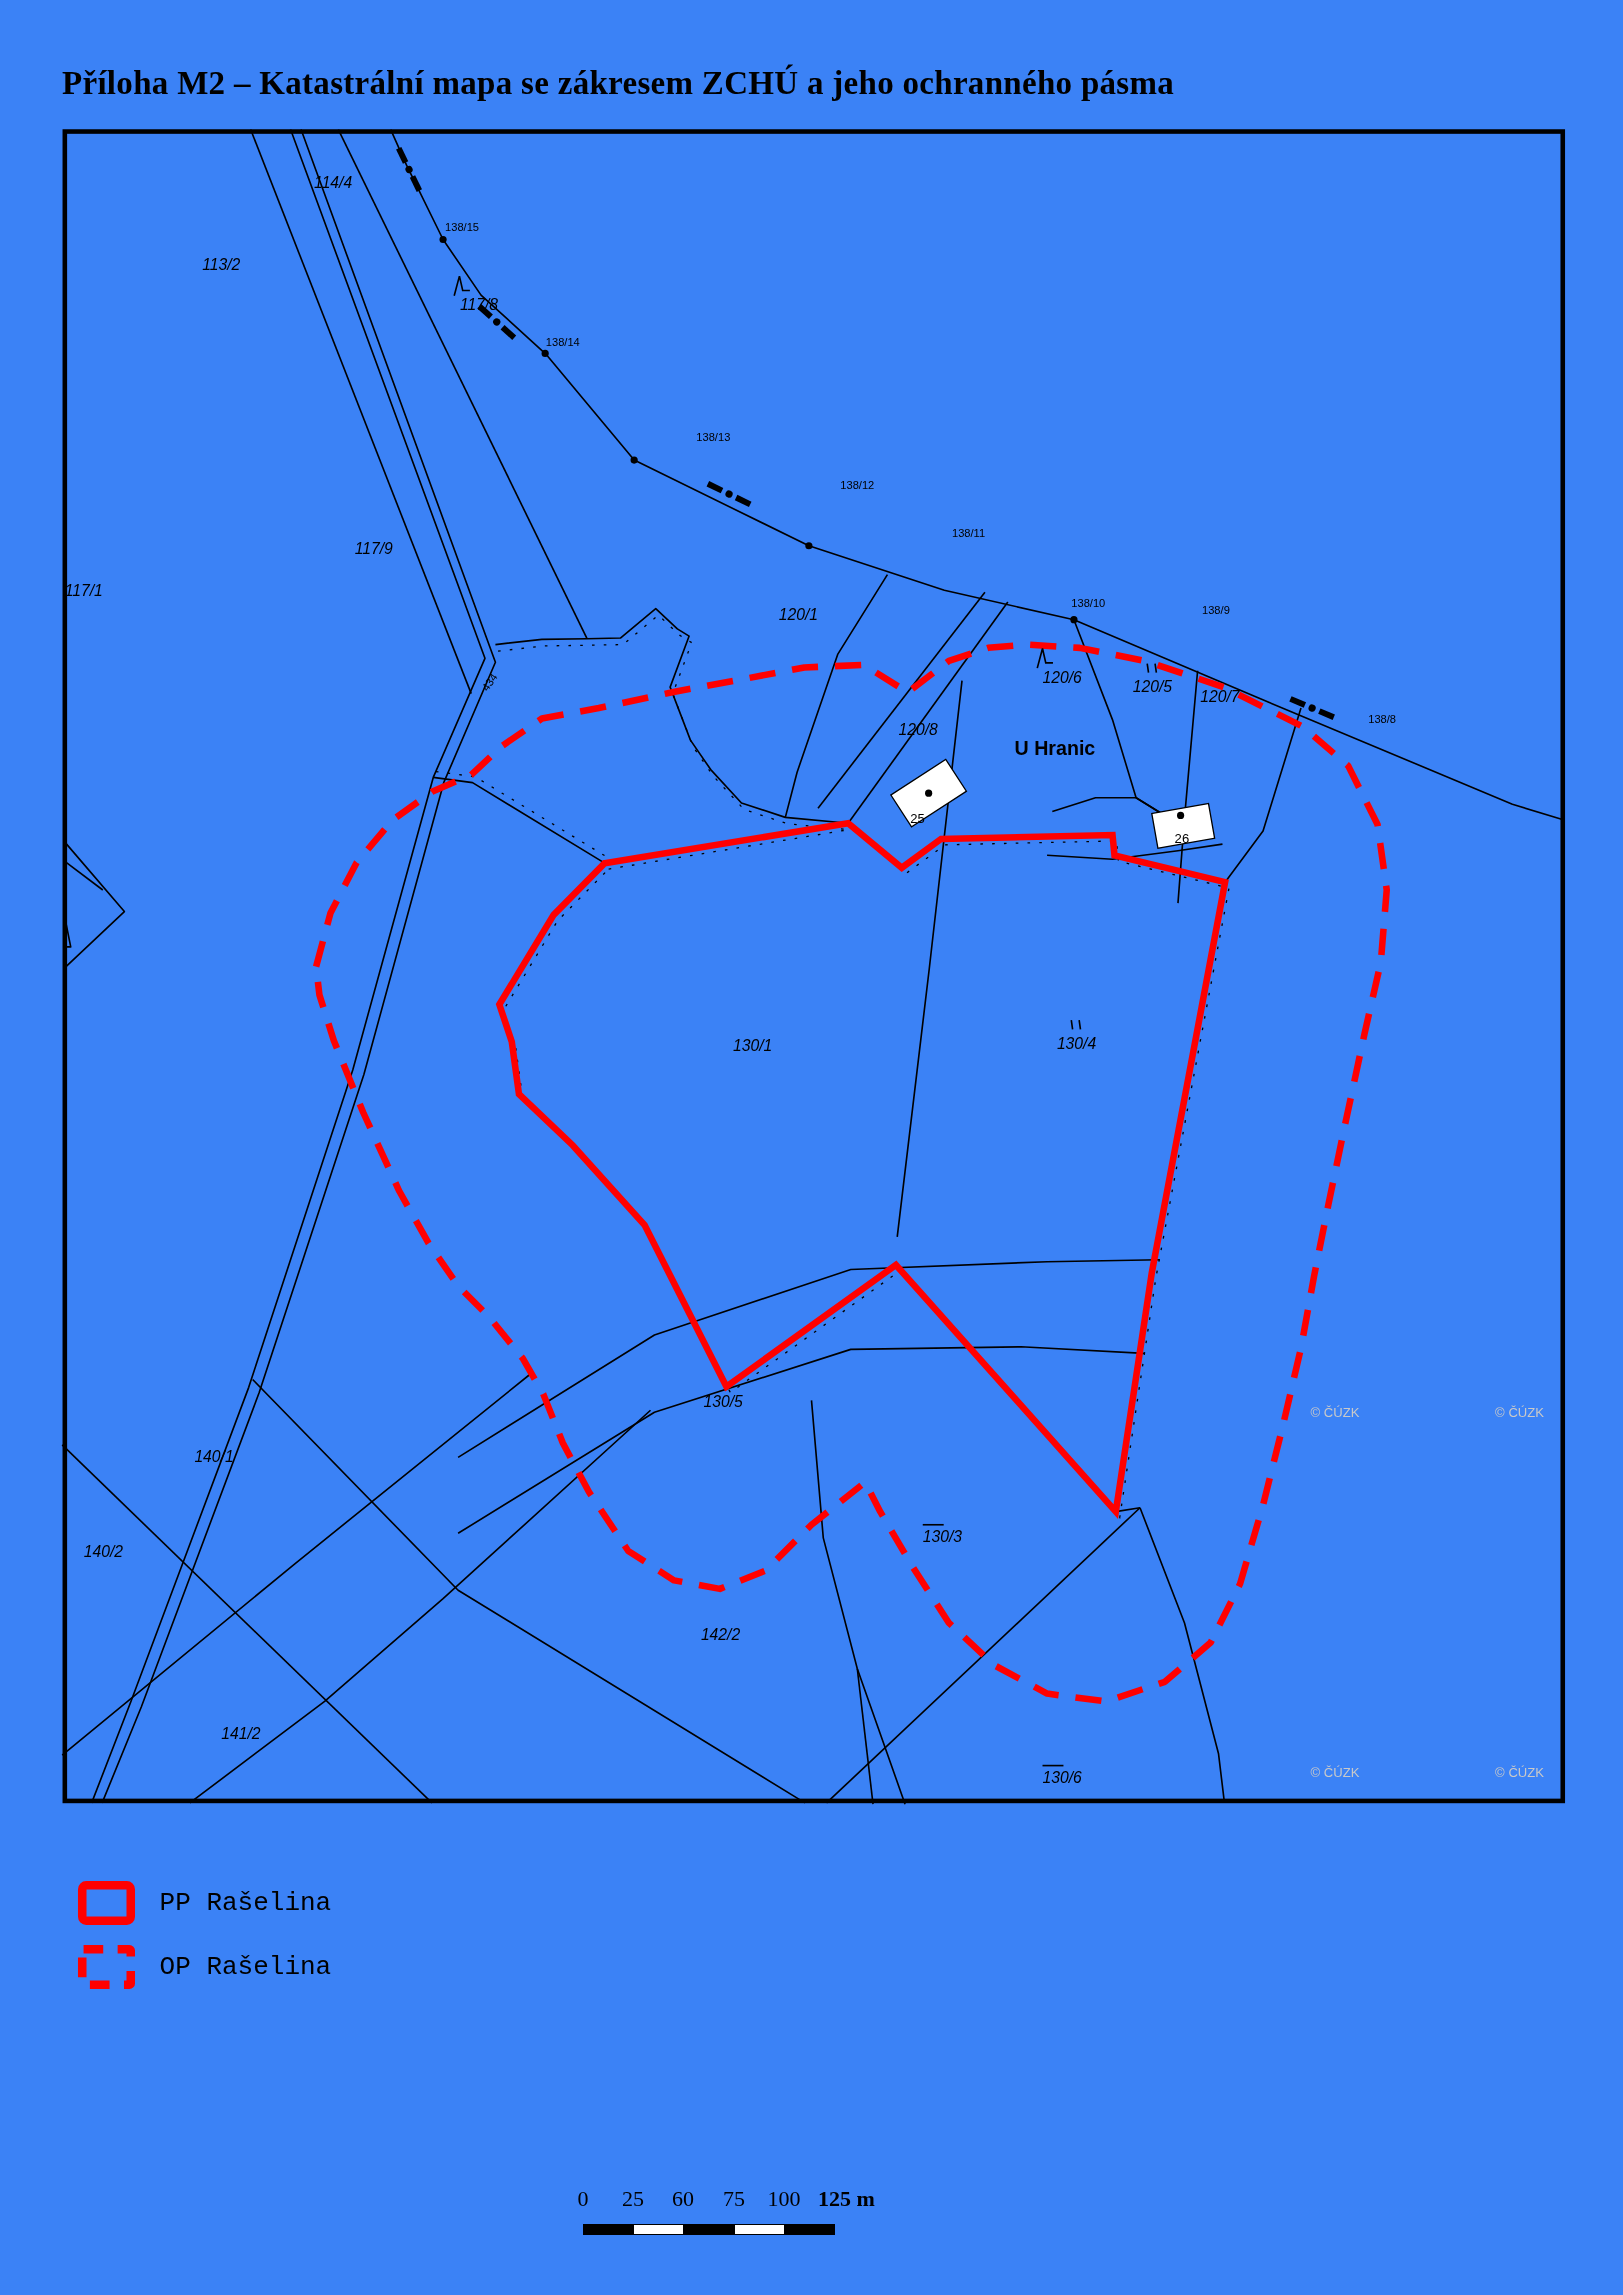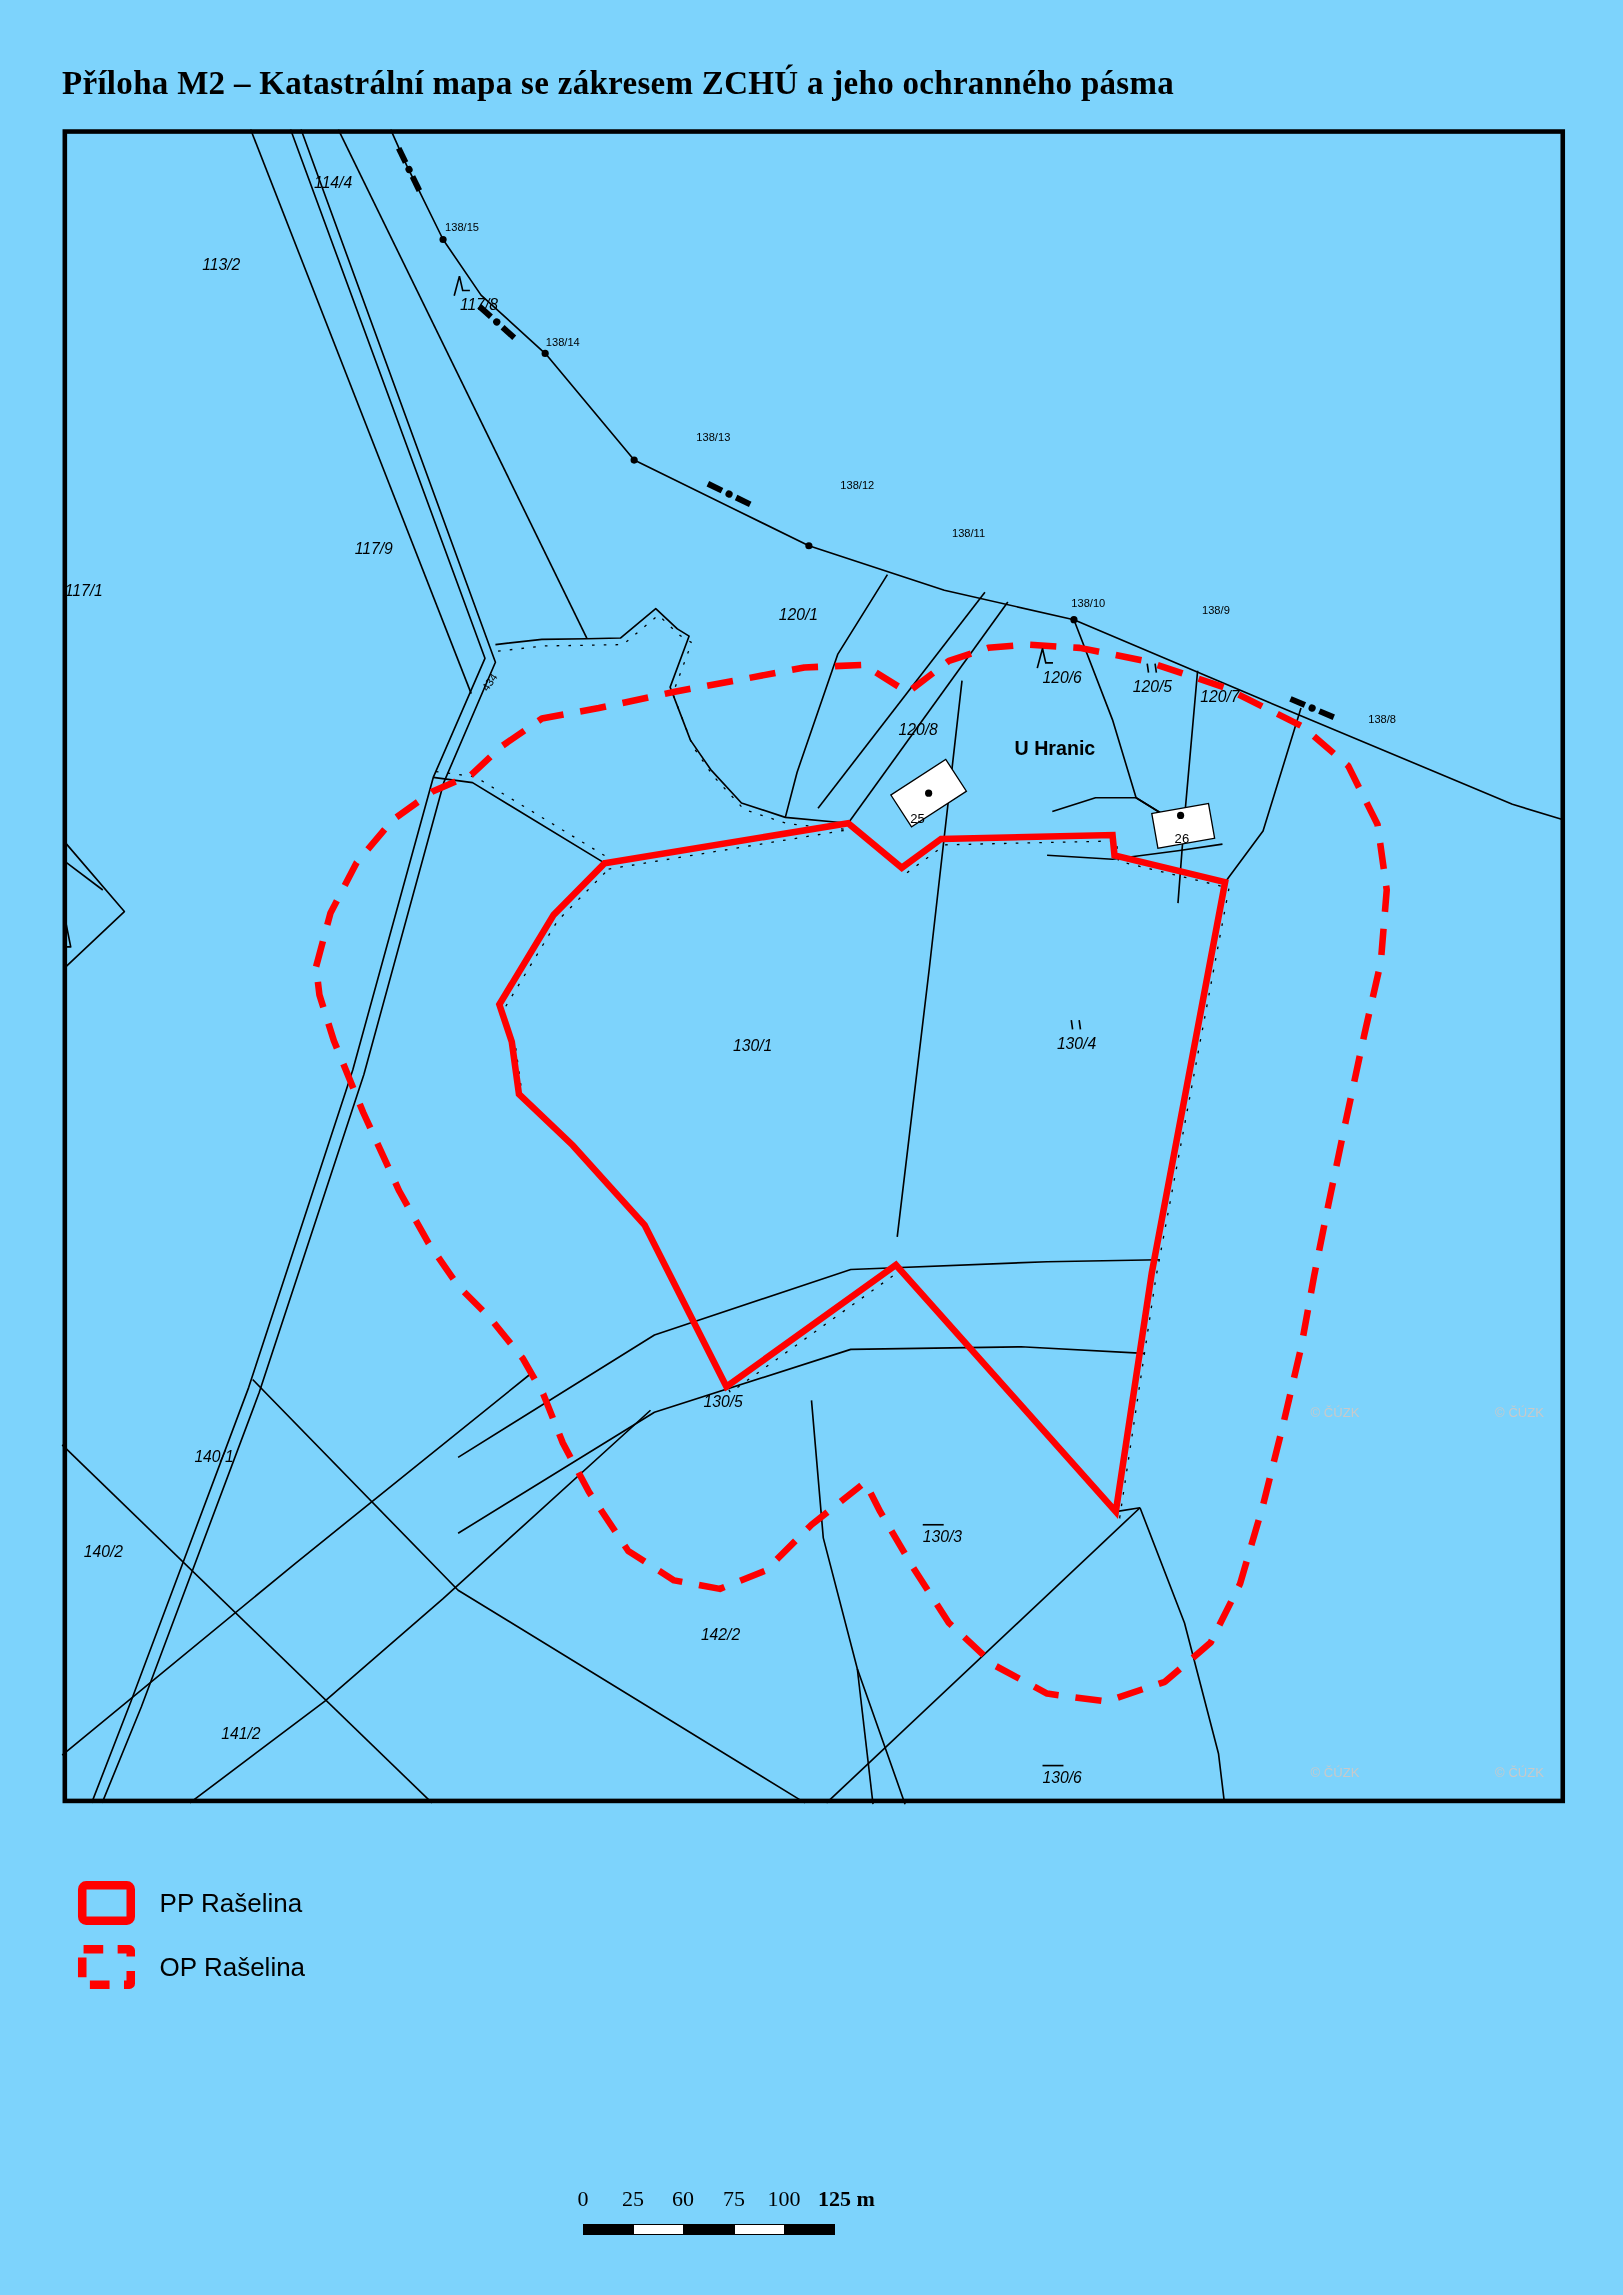--- a/index.html
+++ b/index.html
@@ -1,19 +1,19 @@
 <!DOCTYPE html>
 <html style="--accent: #ff0000; --wm: #c9c9c9;font-size:10.5px"><head>
 <meta charset="utf-8">
 <style>
   :root { --accent:#ff0000; --wm:#c9c9c9; }
   * { margin:0; padding:0; box-sizing:border-box; }
   html,body { width:1623px; height:2295px; background:#ffffff;
     font-family:"Liberation Serif", serif; color:#000; }
-  #page { position:relative; width:1623px; height:2295px; overflow:hidden; background:#7dd3fc; }
+  #page { position:relative; width:1623px; height:2295px; overflow:hidden; background:#3b82f6; }
 
   #title { position:absolute; left:62px; top:65px; font-size:33px; font-weight:bold;
     letter-spacing:0.3px; font-family:"Liberation Serif", serif; }
 
   #mapsvg { position:absolute; left:0; top:0; }
 
   
   text.p { font:italic 24px "Liberation Sans", sans-serif; fill:#000; text-anchor:middle; }
   text.s { font:17px "Liberation Sans", sans-serif; fill:#000; text-anchor:middle; }
   text.b { font:20px "Liberation Sans", sans-serif; fill:#000; text-anchor:middle; }
@@ -25,21 +25,21 @@
   .frame { stroke:#000; stroke-width:7; fill:none; }
   .pp    { stroke:var(--accent); stroke-width:10; fill:none; stroke-linejoin:miter; }
   .op    { stroke:var(--accent); stroke-width:10; fill:none; stroke-dasharray:40 26; stroke-linejoin:round; }
   .bld   { stroke:#000; stroke-width:2; fill:#fff; }
   .sym   { stroke:#000; stroke-width:2.5; fill:none; }
   .culv  { stroke:#000; stroke-width:9; }
 
   #legend { position:absolute; left:77px; top:1880px; }
   .leg-row { display:flex; align-items:center; margin-bottom:18.3px; height:46px; }
   .leg-row svg { display:block; }
-  .leg-label { margin-left:23.6px; font-size:26px; font-family:Liberation Sans, sans-serif; }
+  .leg-label { margin-left:23.6px; font-size:26px; font-family:Liberation Mono, monospace; }
 
   #credits { position:absolute; right:67px; top:2106px; text-align:right;
     font-size:25px; line-height:1.75; font-family:"Liberation Serif", serif; }
 
   #scalebar { position:absolute; left:0; top:0; }
   .sb-label { position:absolute; transform:translateX(-50%); font-size:22px;
     font-family:"Liberation Serif", serif; white-space:nowrap; }
   .sb-label.last { transform:translateX(-30%); }
   #sb-bar { position:absolute; left:583px; top:2224px; width:252px; height:11px;
     border:1.3px solid #000; display:flex; }

